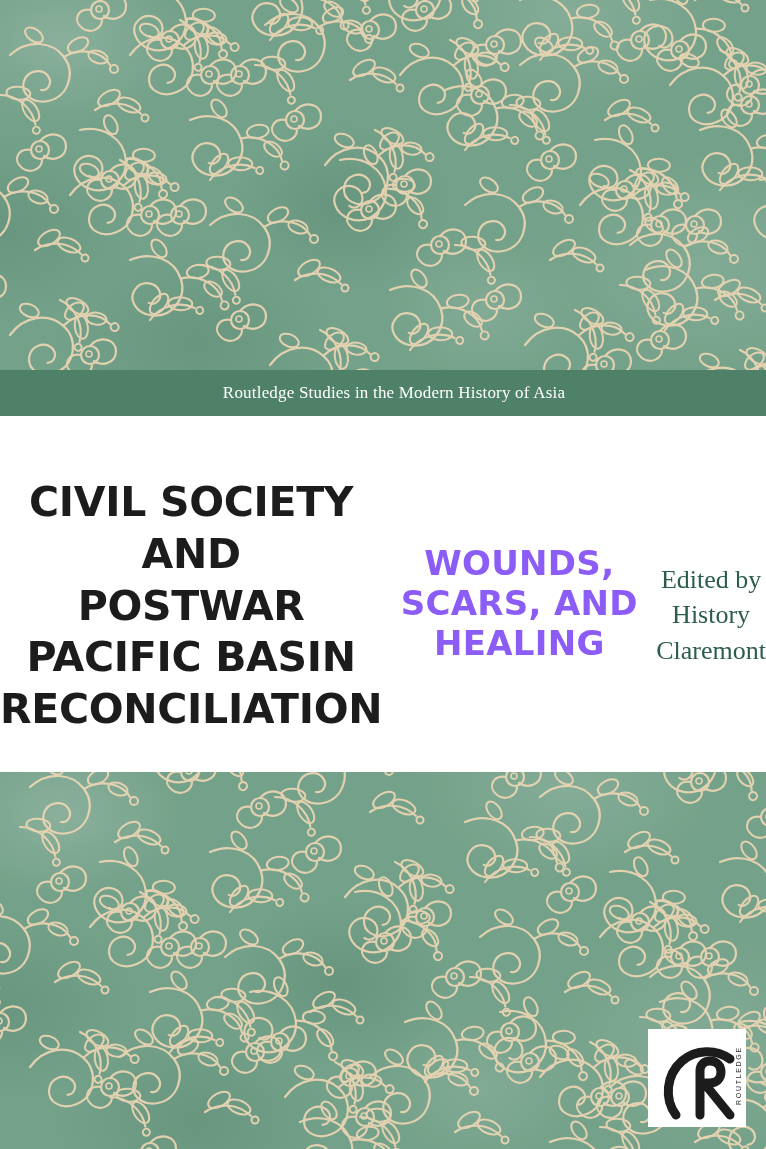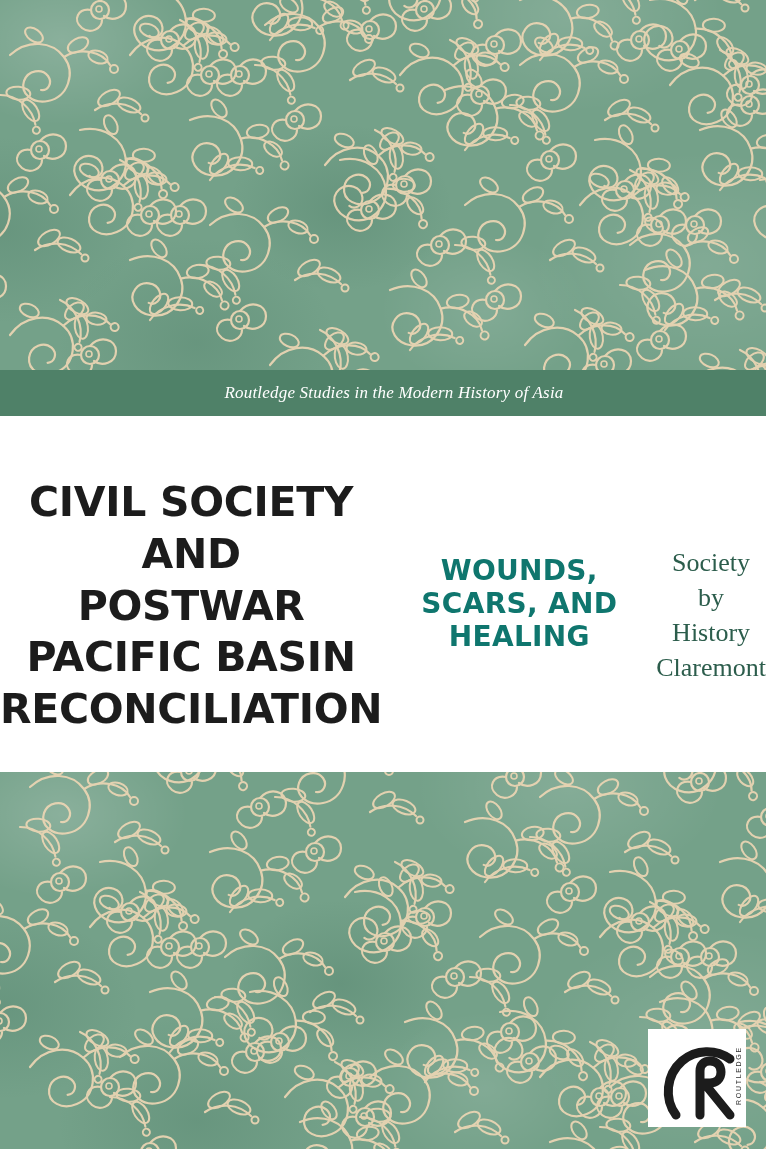--- a/index.html
+++ b/index.html
@@ -54,21 +54,20 @@
     width: 766px;
     height: 46px;
     background: #4f8168;
     display: flex;
     align-items: center;
     justify-content: center;
   }
   .series-text {
     color: #ffffff;
     font-family: "Liberation Serif", serif;
-    font-style: italic;
     font-size: 17px;
     letter-spacing: 0.2px;
     margin-left: 22px;
   }
 
   
   .title-block {
     position: absolute;
     left: 0;
     top: 416px;
@@ -90,24 +89,24 @@
     font-size: 41px;
     line-height: 1.26;
     letter-spacing: -0.3px;
     text-transform: uppercase;
   }
   .subtitle {
     margin: 0;
     padding-top: 18px;
     width: 660px;
     text-align: center;
-    color: #0f766e;
+    color: #8b5cf6;
     font-family: "DejaVu Sans", sans-serif;
     font-weight: 700;
-    font-size: 28px;
+    font-size: 34px;
     letter-spacing: 0.3px;
     text-transform: uppercase;
   }
   .editor-block {
     margin-top: 42px;
     text-align: center;
     color: #2c5d4c;
     font-family: "Liberation Serif", serif;
   }
   .edited-by {
@@ -198,21 +197,21 @@
   </div>
 
   <div class="title-block">
     <h1 class="main-title">
       <span>Civil Society and</span><br>
       <span>Postwar Pacific Basin</span><br>
       <span>Reconciliation</span>
     </h1>
     <h2 class="subtitle">Wounds, Scars, and Healing</h2>
     <div class="editor-block">
-      <div class="edited-by">Society by</div>
+      <div class="edited-by">Edited by</div>
       <div class="editor-name">History Claremont</div>
     </div>
   </div>
 
   <div class="pattern-area pattern-bottom">
     <div class="wash"></div>
     <svg class="pattern-svg" width="766" height="377" viewBox="0 0 766 377">
       <g opacity="0.92">
         <use href="#tile" x="20" y="-40"></use>
         <use href="#tile" x="275" y="-70"></use>

